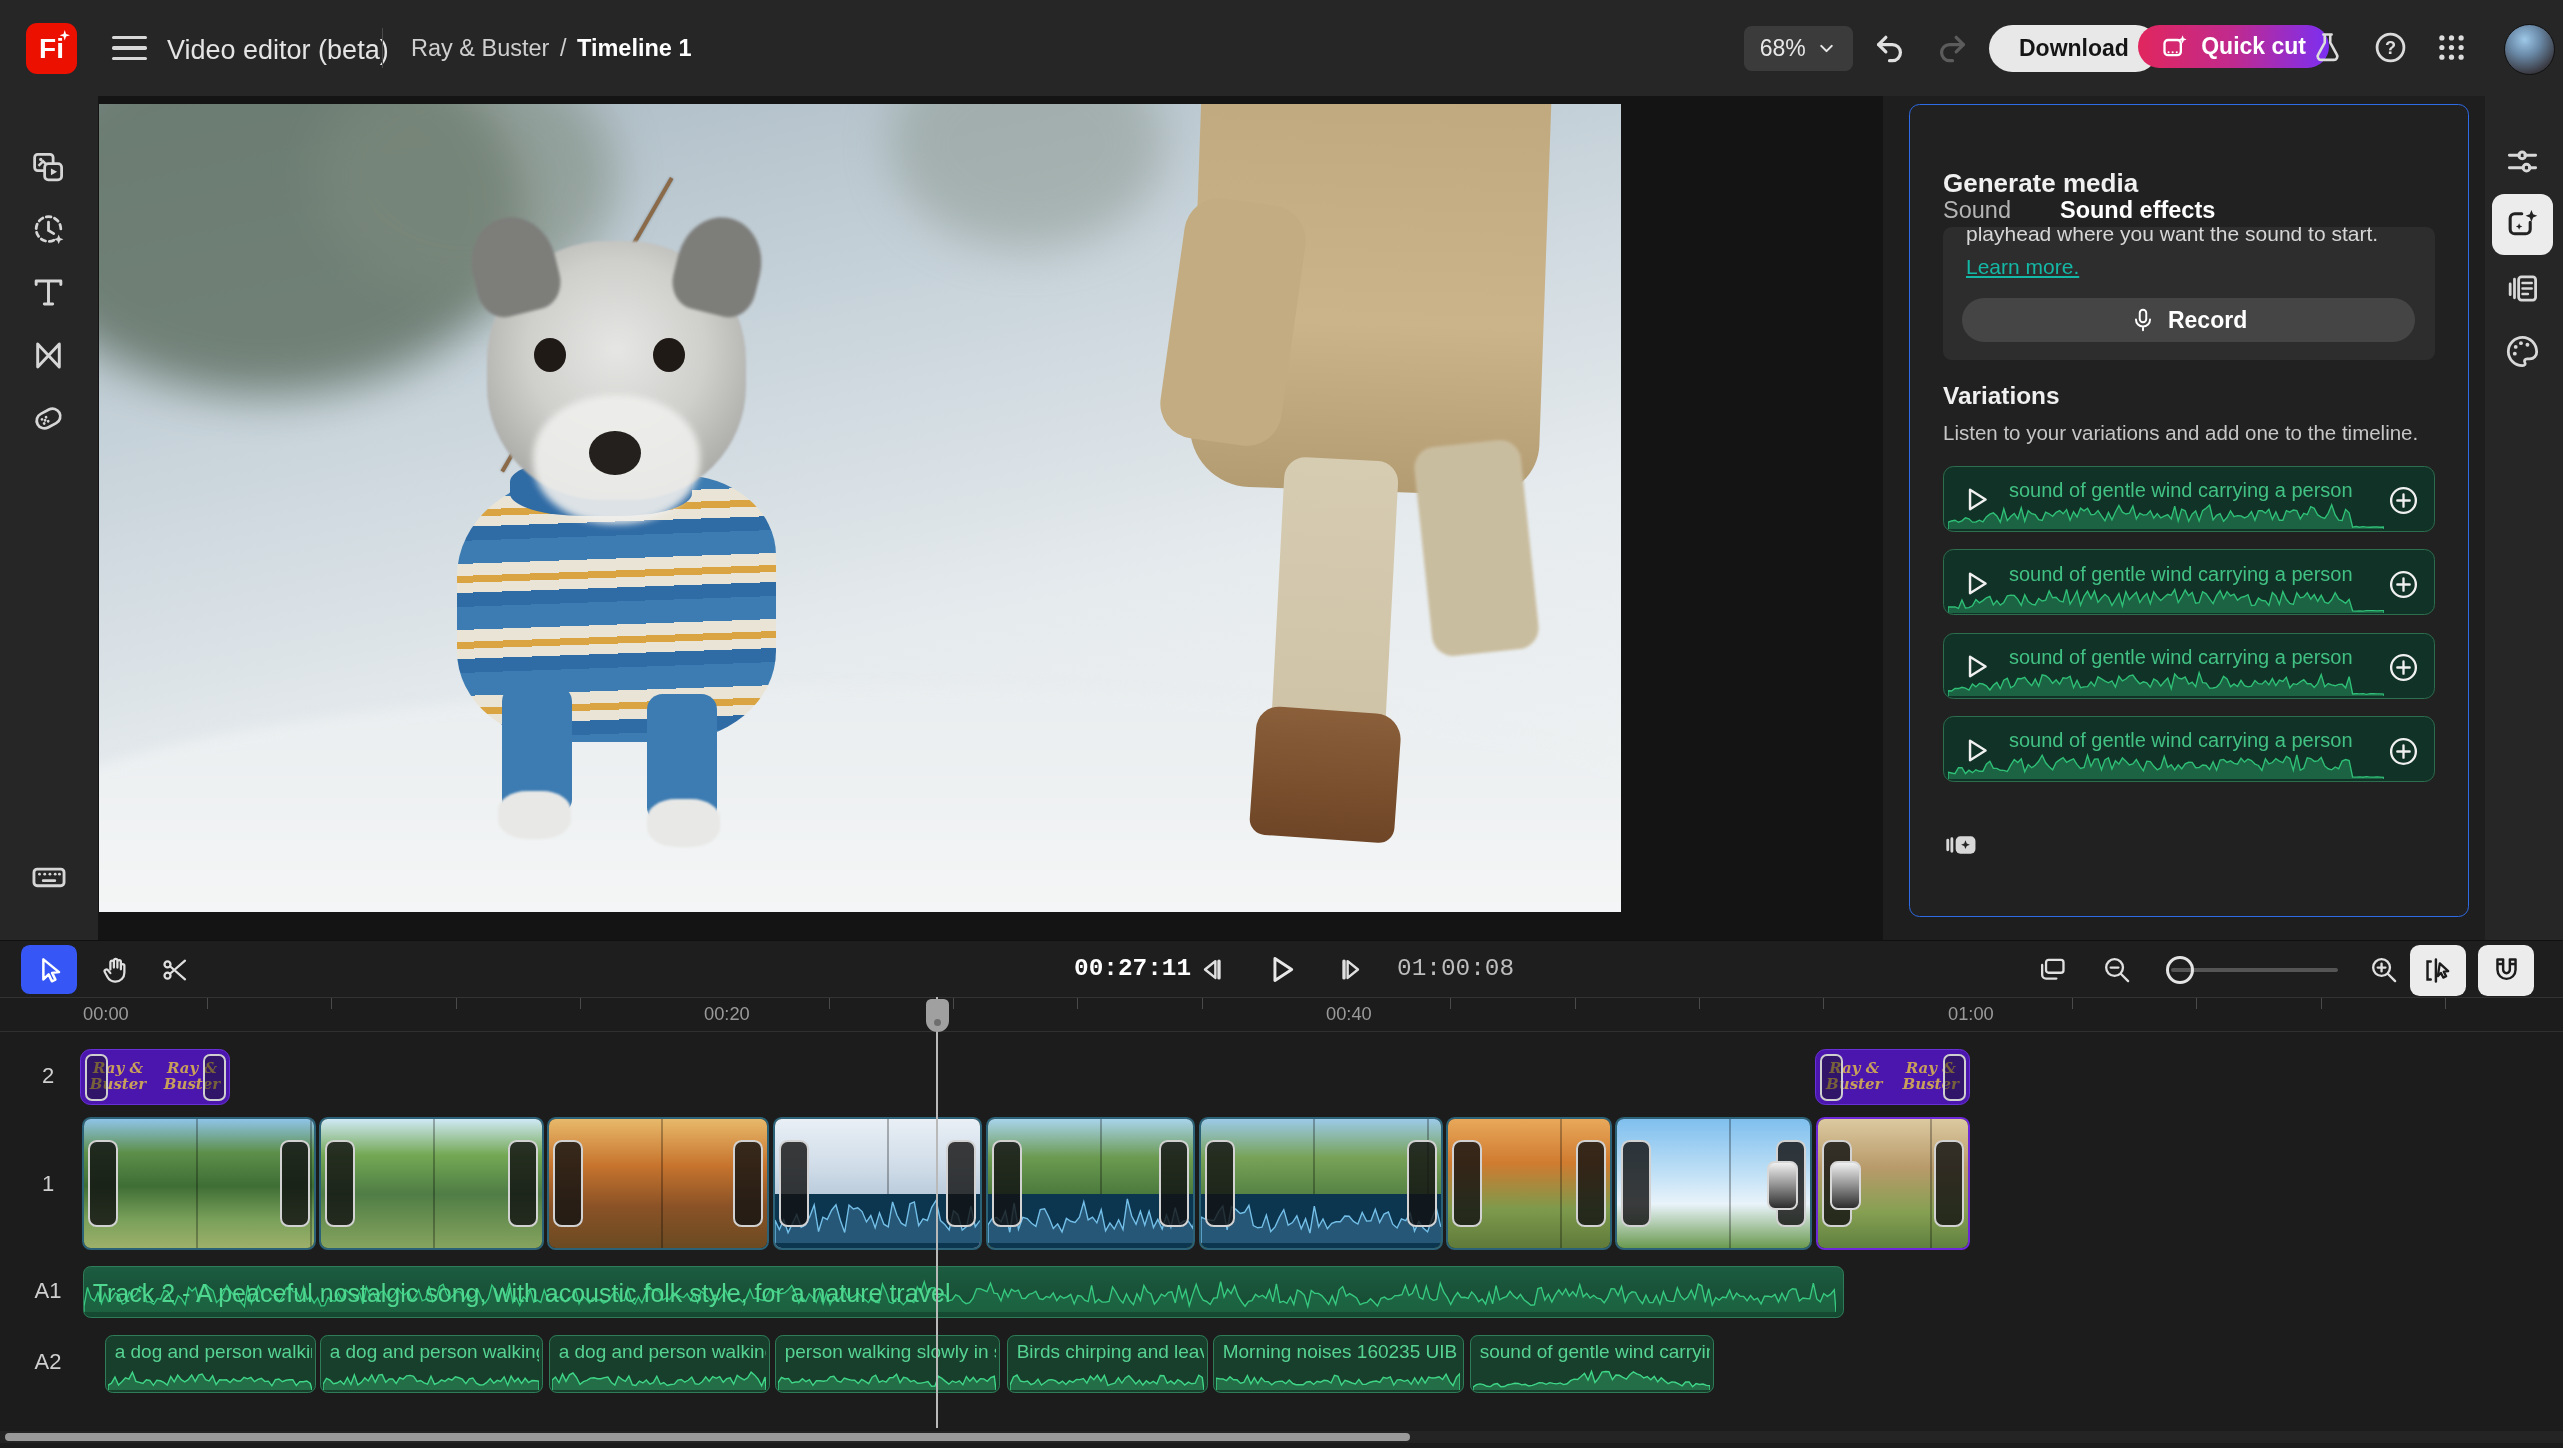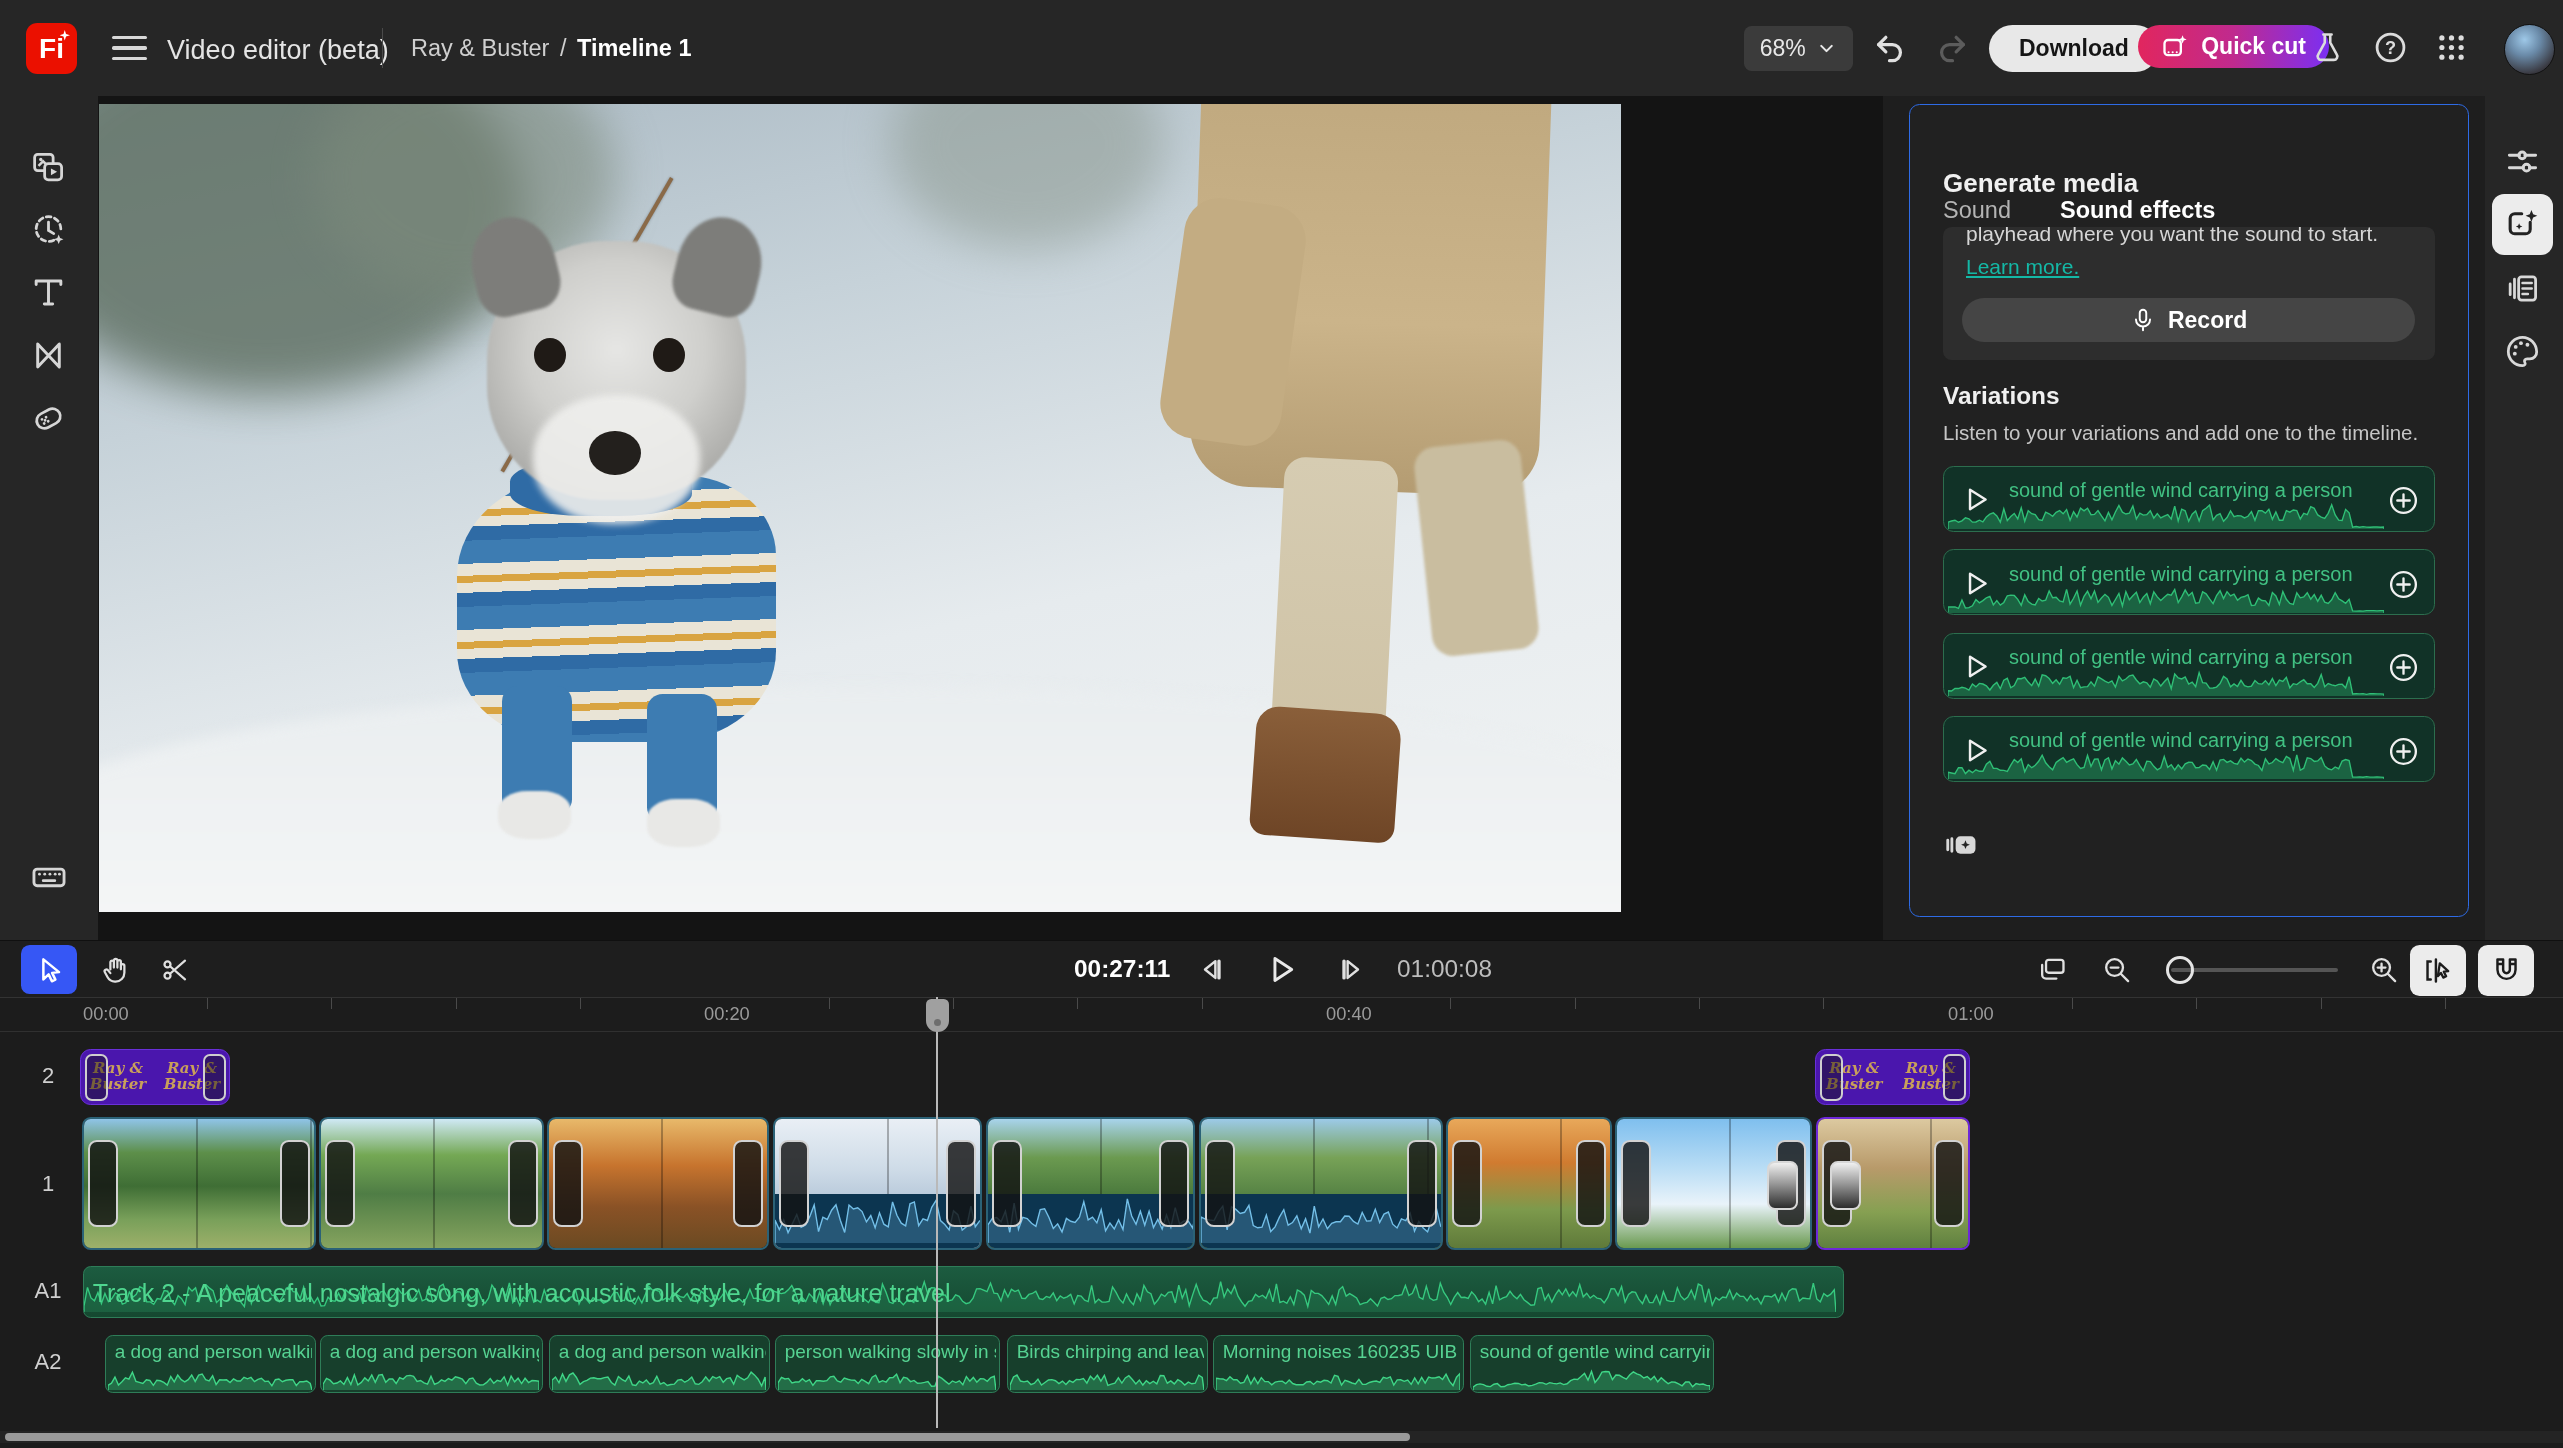--- a/index.html
+++ b/index.html
@@ -95,21 +95,21 @@
   .btn-generate { position:absolute; left:71px; top:0; width:420px; height:58px; background:#1473e6; border:none;
     border-radius:29px; color:#fff; font-size:24.4px; font-weight:bold; display:flex; align-items:center; justify-content:center; gap:14px; }
 
   
   .right-rail { position:absolute; left:2485px; top:96px; width:78px; height:844px; background:#262626; }
   .rrail-item { position:absolute; left:7px; width:61px; height:61px; border-radius:12.2px;
     display:flex; align-items:center; justify-content:center; cursor:pointer; }
   .rrail-item.active { background:#ececec; }
 
   
-  .tl-toolbar { position:absolute; left:0; top:940px; width:2563px; height:58px; background:#1e1e1e; border-top:0.9px solid #101010; }
+  .tl-toolbar { position:absolute; left:0; top:940px; width:2563px; height:58px; background:#1e1e1e; border-top:0.9px solid #101010;font-family:Liberation Mono, monospace; }
   .tool-select { position:absolute; left:21px; top:4.4px; width:56px; height:49px; background:#3657f5; border-radius:8.7px;
     display:flex; align-items:center; justify-content:center; }
   .tool { position:absolute; top:4.4px; width:49px; height:49px; display:flex; align-items:center; justify-content:center; cursor:pointer; }
   .timecode { position:absolute; top:14px; font-size:24.4px; font-weight:bold; color:#fff; }
   .timecode.dur { color:#bdbdbd; font-weight:normal; }
   .zoom-slider-line { position:absolute; left:2171px; top:27px; width:167px; height:4.4px; background:#555; border-radius:2.6px; }
   .zoom-knob { position:absolute; left:2166px; top:15px; width:28px; height:28px; border:3.5px solid #e4e4e4; border-radius:50%; background:transparent; }
   .tb-btn { position:absolute; top:3.5px; width:56px; height:51px; background:#ececec; border-radius:9.6px;
     display:flex; align-items:center; justify-content:center; cursor:pointer; }
 

